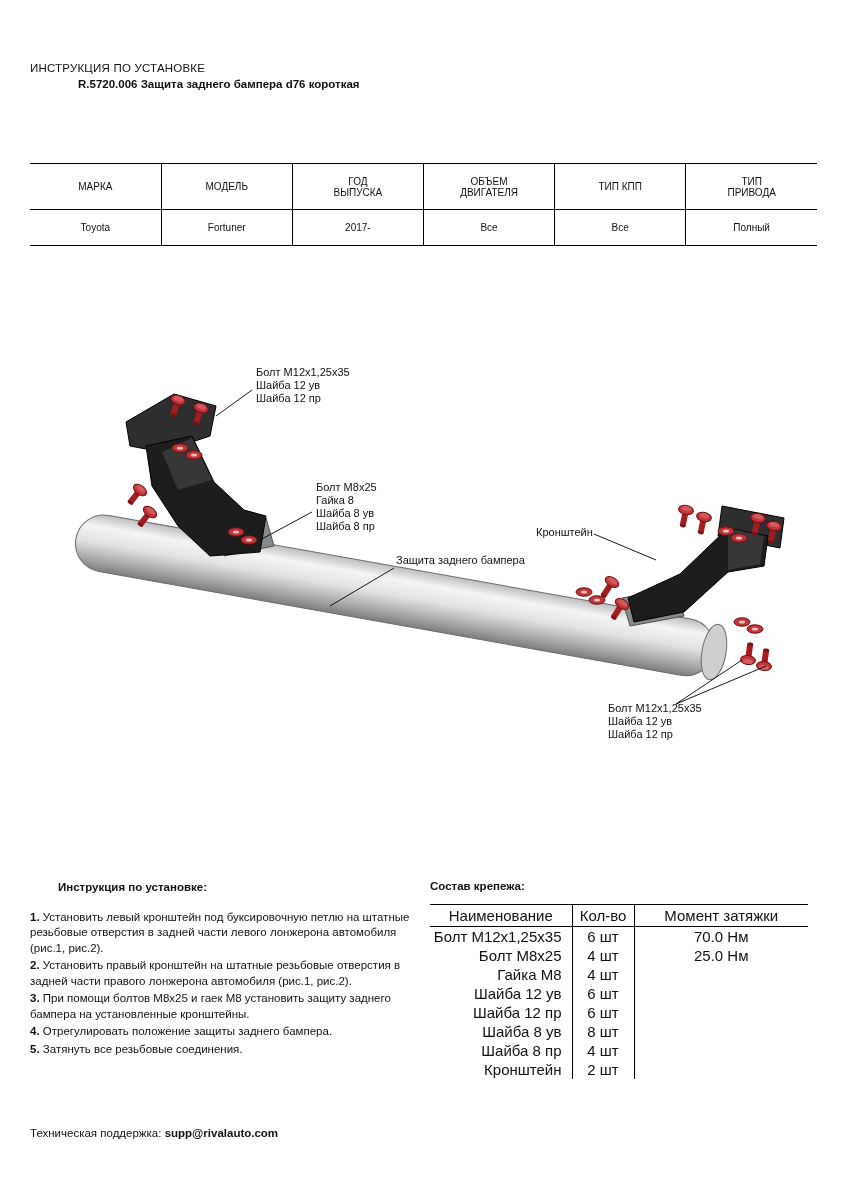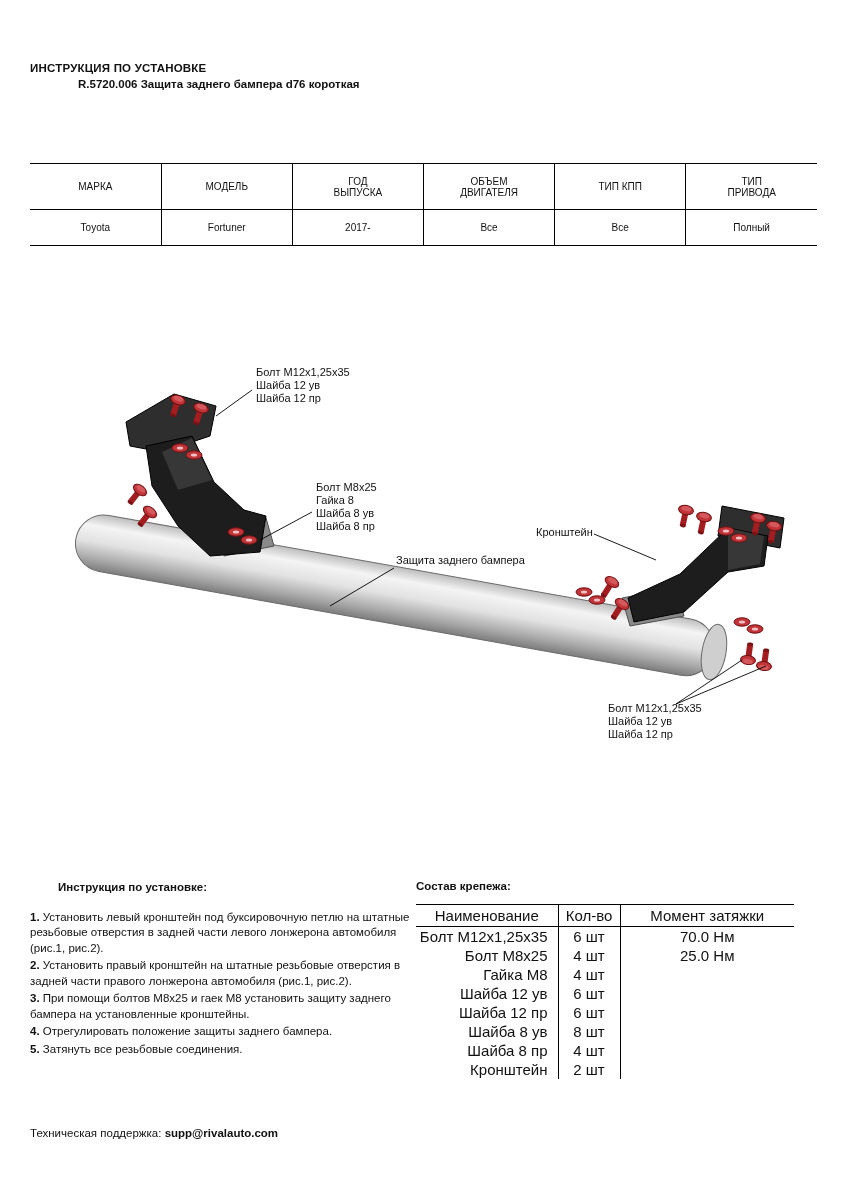--- a/index.html
+++ b/index.html
@@ -3,21 +3,21 @@
 <meta charset="utf-8">
 <style>
   * { margin:0; padding:0; box-sizing:border-box; }
   body { background:#e8e8e8; font-family:"Liberation Sans", sans-serif; color:#111; }
   .page {
     position:relative; width:847px; height:1200px; margin:0 auto; background:#ffffff;
     overflow:hidden;
   }
   
   .doc-header { position:absolute; top:60px; left:30px; font-size:11.5px; line-height:1.4; }
-  .doc-header .t1 { font-weight:700; letter-spacing:.2px; }
+  .doc-header .t1 { font-weight:400; letter-spacing:.2px; }
   .doc-header .t2 { font-weight:700;padding-left:48px; }
 
   
   table.vehicle { position:absolute; top:163px; left:30px; width:787px;
     border-collapse:collapse; table-layout:fixed; font-size:10px; text-align:center; }
   table.vehicle th {
     font-weight:400; white-space:pre-line; vertical-align:middle;
     height:46px; border-top:1.5px solid #000; border-bottom:1px solid #000;
   }
   table.vehicle td { height:36px; border-bottom:1.5px solid #000; vertical-align:middle; }
@@ -27,21 +27,21 @@
   .diagram { position:absolute; top:360px; left:28px; width:792px; height:424px; }
   .diagram svg { width:100%; height:100%; display:block; }
   .diagram text { font-family:"Liberation Sans", sans-serif; font-size:11px; fill:#111; }
 
   
   .instructions { position:absolute; top:880px; left:30px; width:396px; font-size:11.5px; line-height:1.35; }
   .instructions .sec-title { font-weight:700; margin-bottom:14px; font-size:11.5px;padding-left:28px; }
   .instructions p { margin-bottom:2px; }
   .instructions .num { font-weight:700; }
 
-  .fasteners { position:absolute; top:880px; left:416px; width:378px; font-size:11.5px; }
+  .fasteners { position:absolute; top:880px; left:430px; width:378px; font-size:11.5px; }
   .fasteners .sec-title { font-weight:700; margin-bottom:12px; font-size:11.5px; }
   table.fast { border-collapse:collapse; width:100%; table-layout:fixed; font-size:15px; }
   table.fast th { font-weight:400; height:22px; border-top:1.5px solid #000;
     border-bottom:1.5px solid #000; text-align:center; vertical-align:middle; }
   table.fast td { height:19px; vertical-align:middle; }
   table.fast th + th, table.fast td + td { border-left:1px solid #000; }
   table.fast td.name { text-align:right; padding-right:10px; }
   table.fast td.qty  { text-align:center;margin-left:7px; }
   table.fast td.torq { text-align:center; }
 

